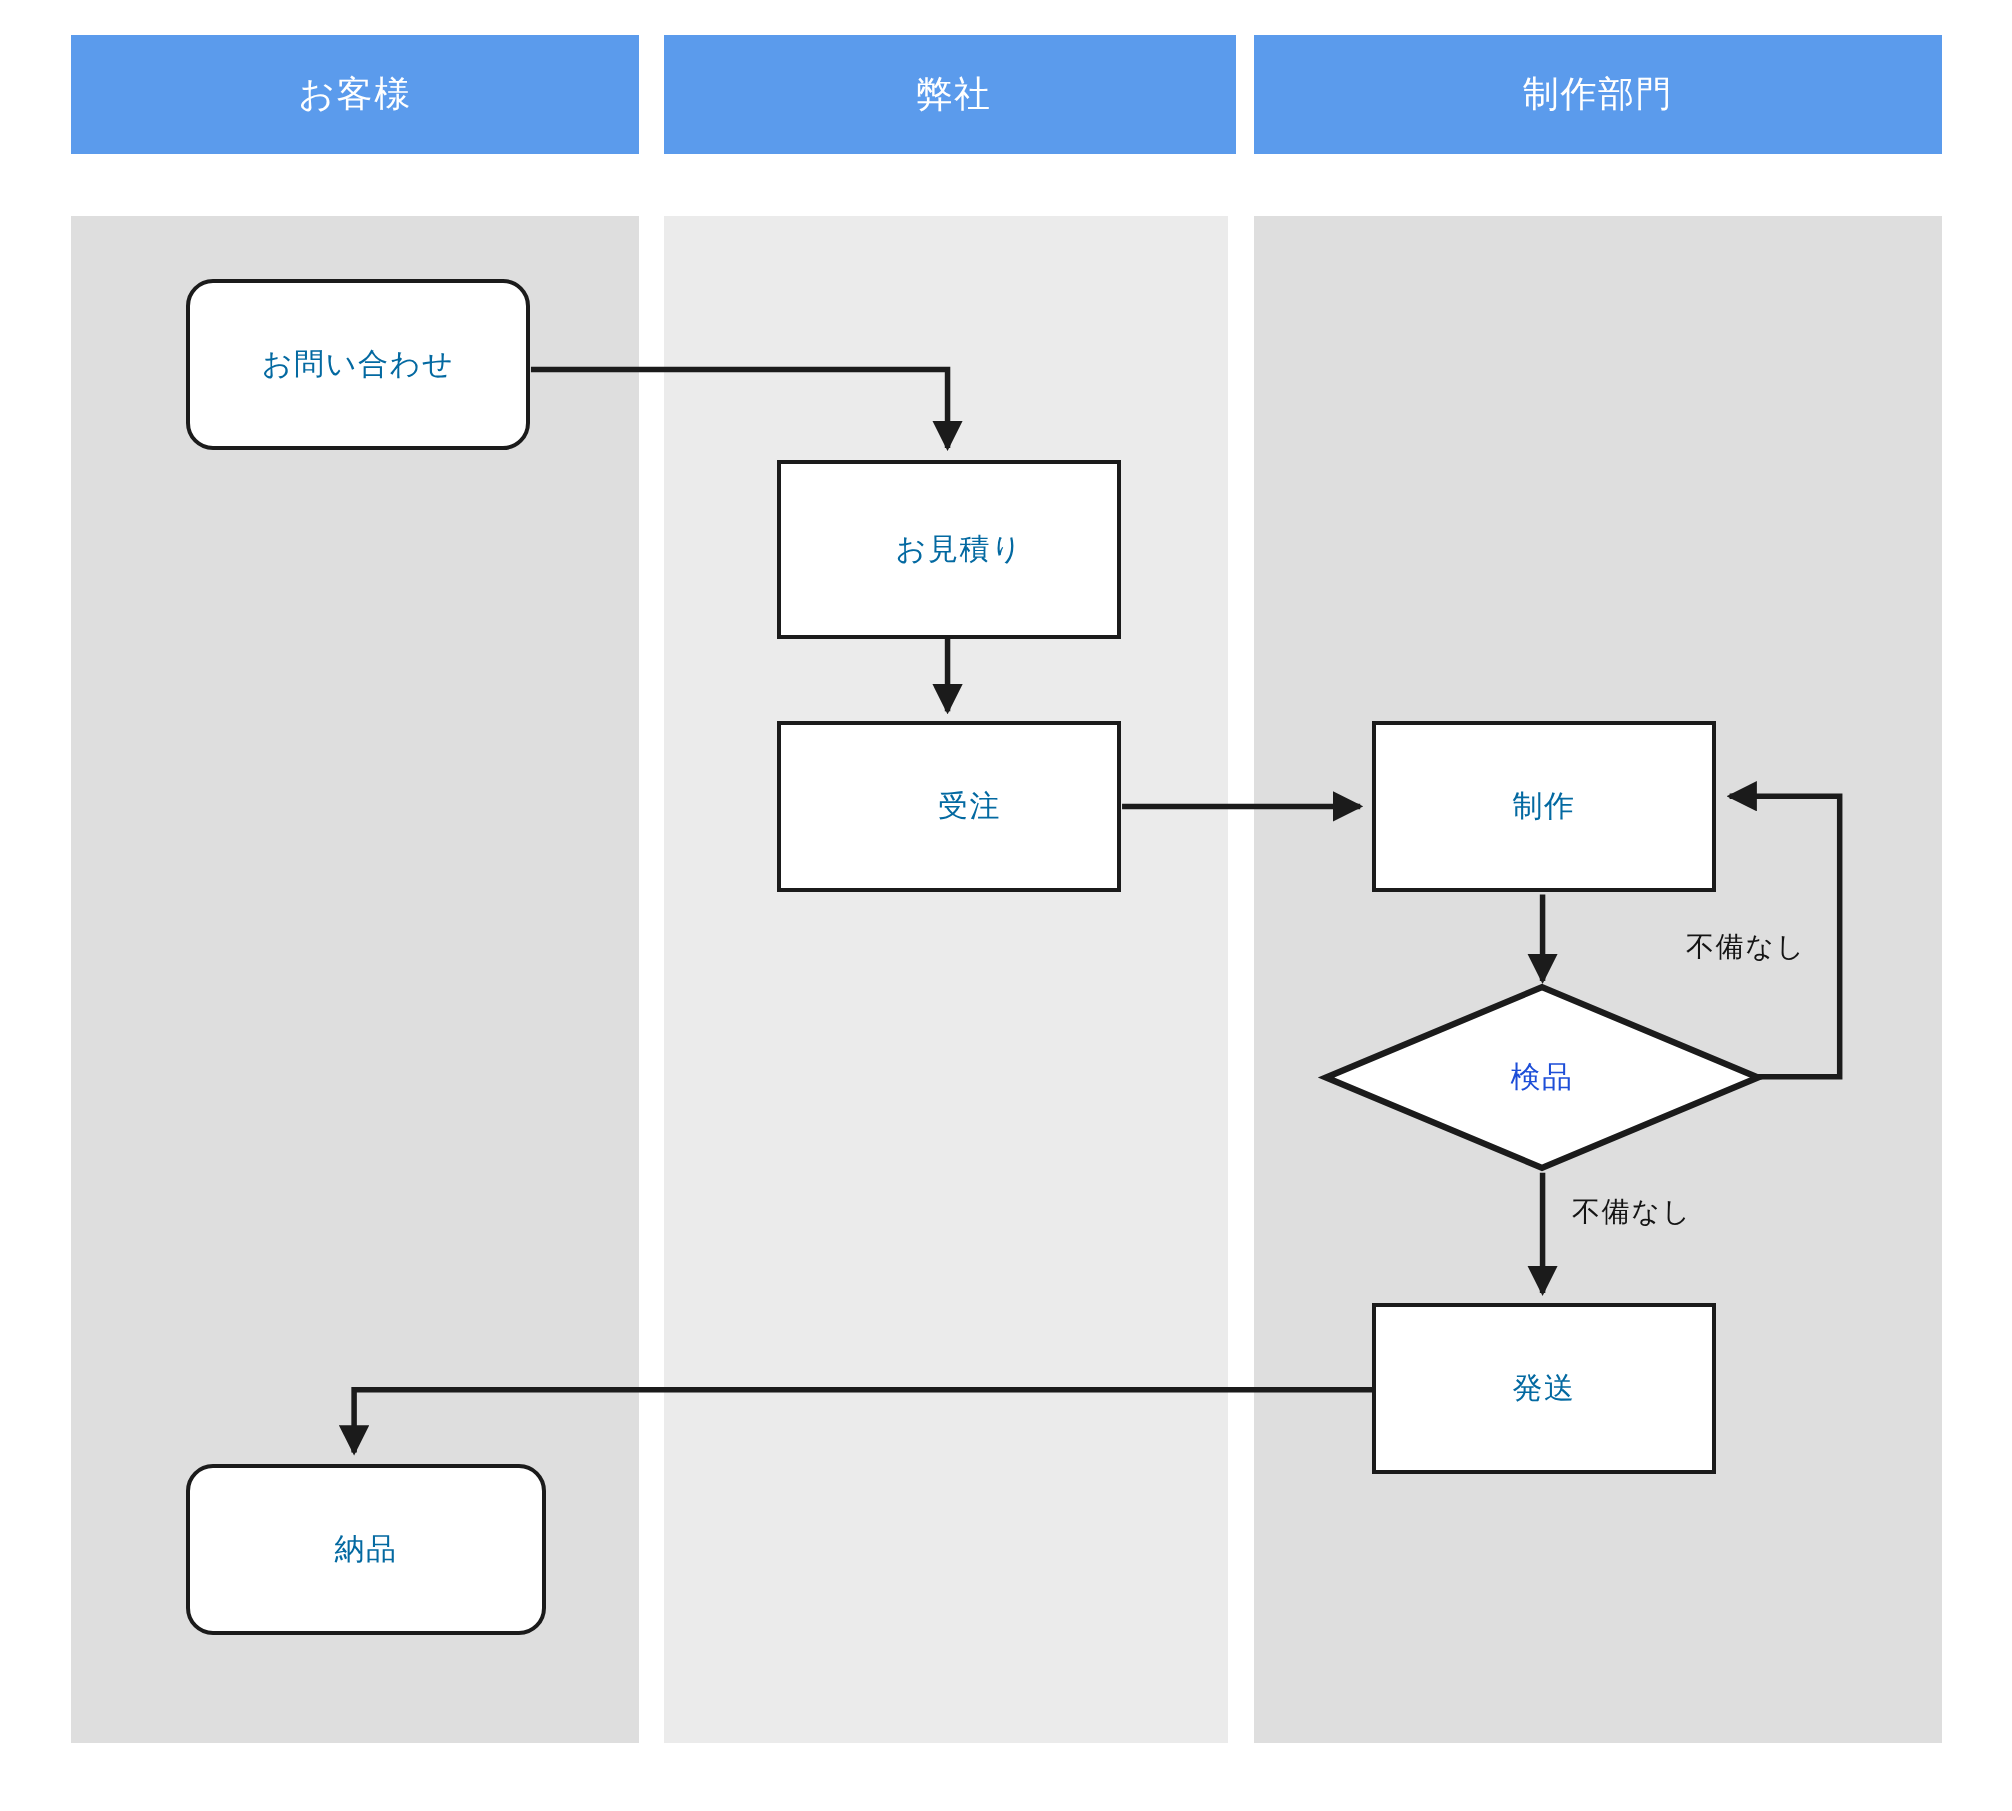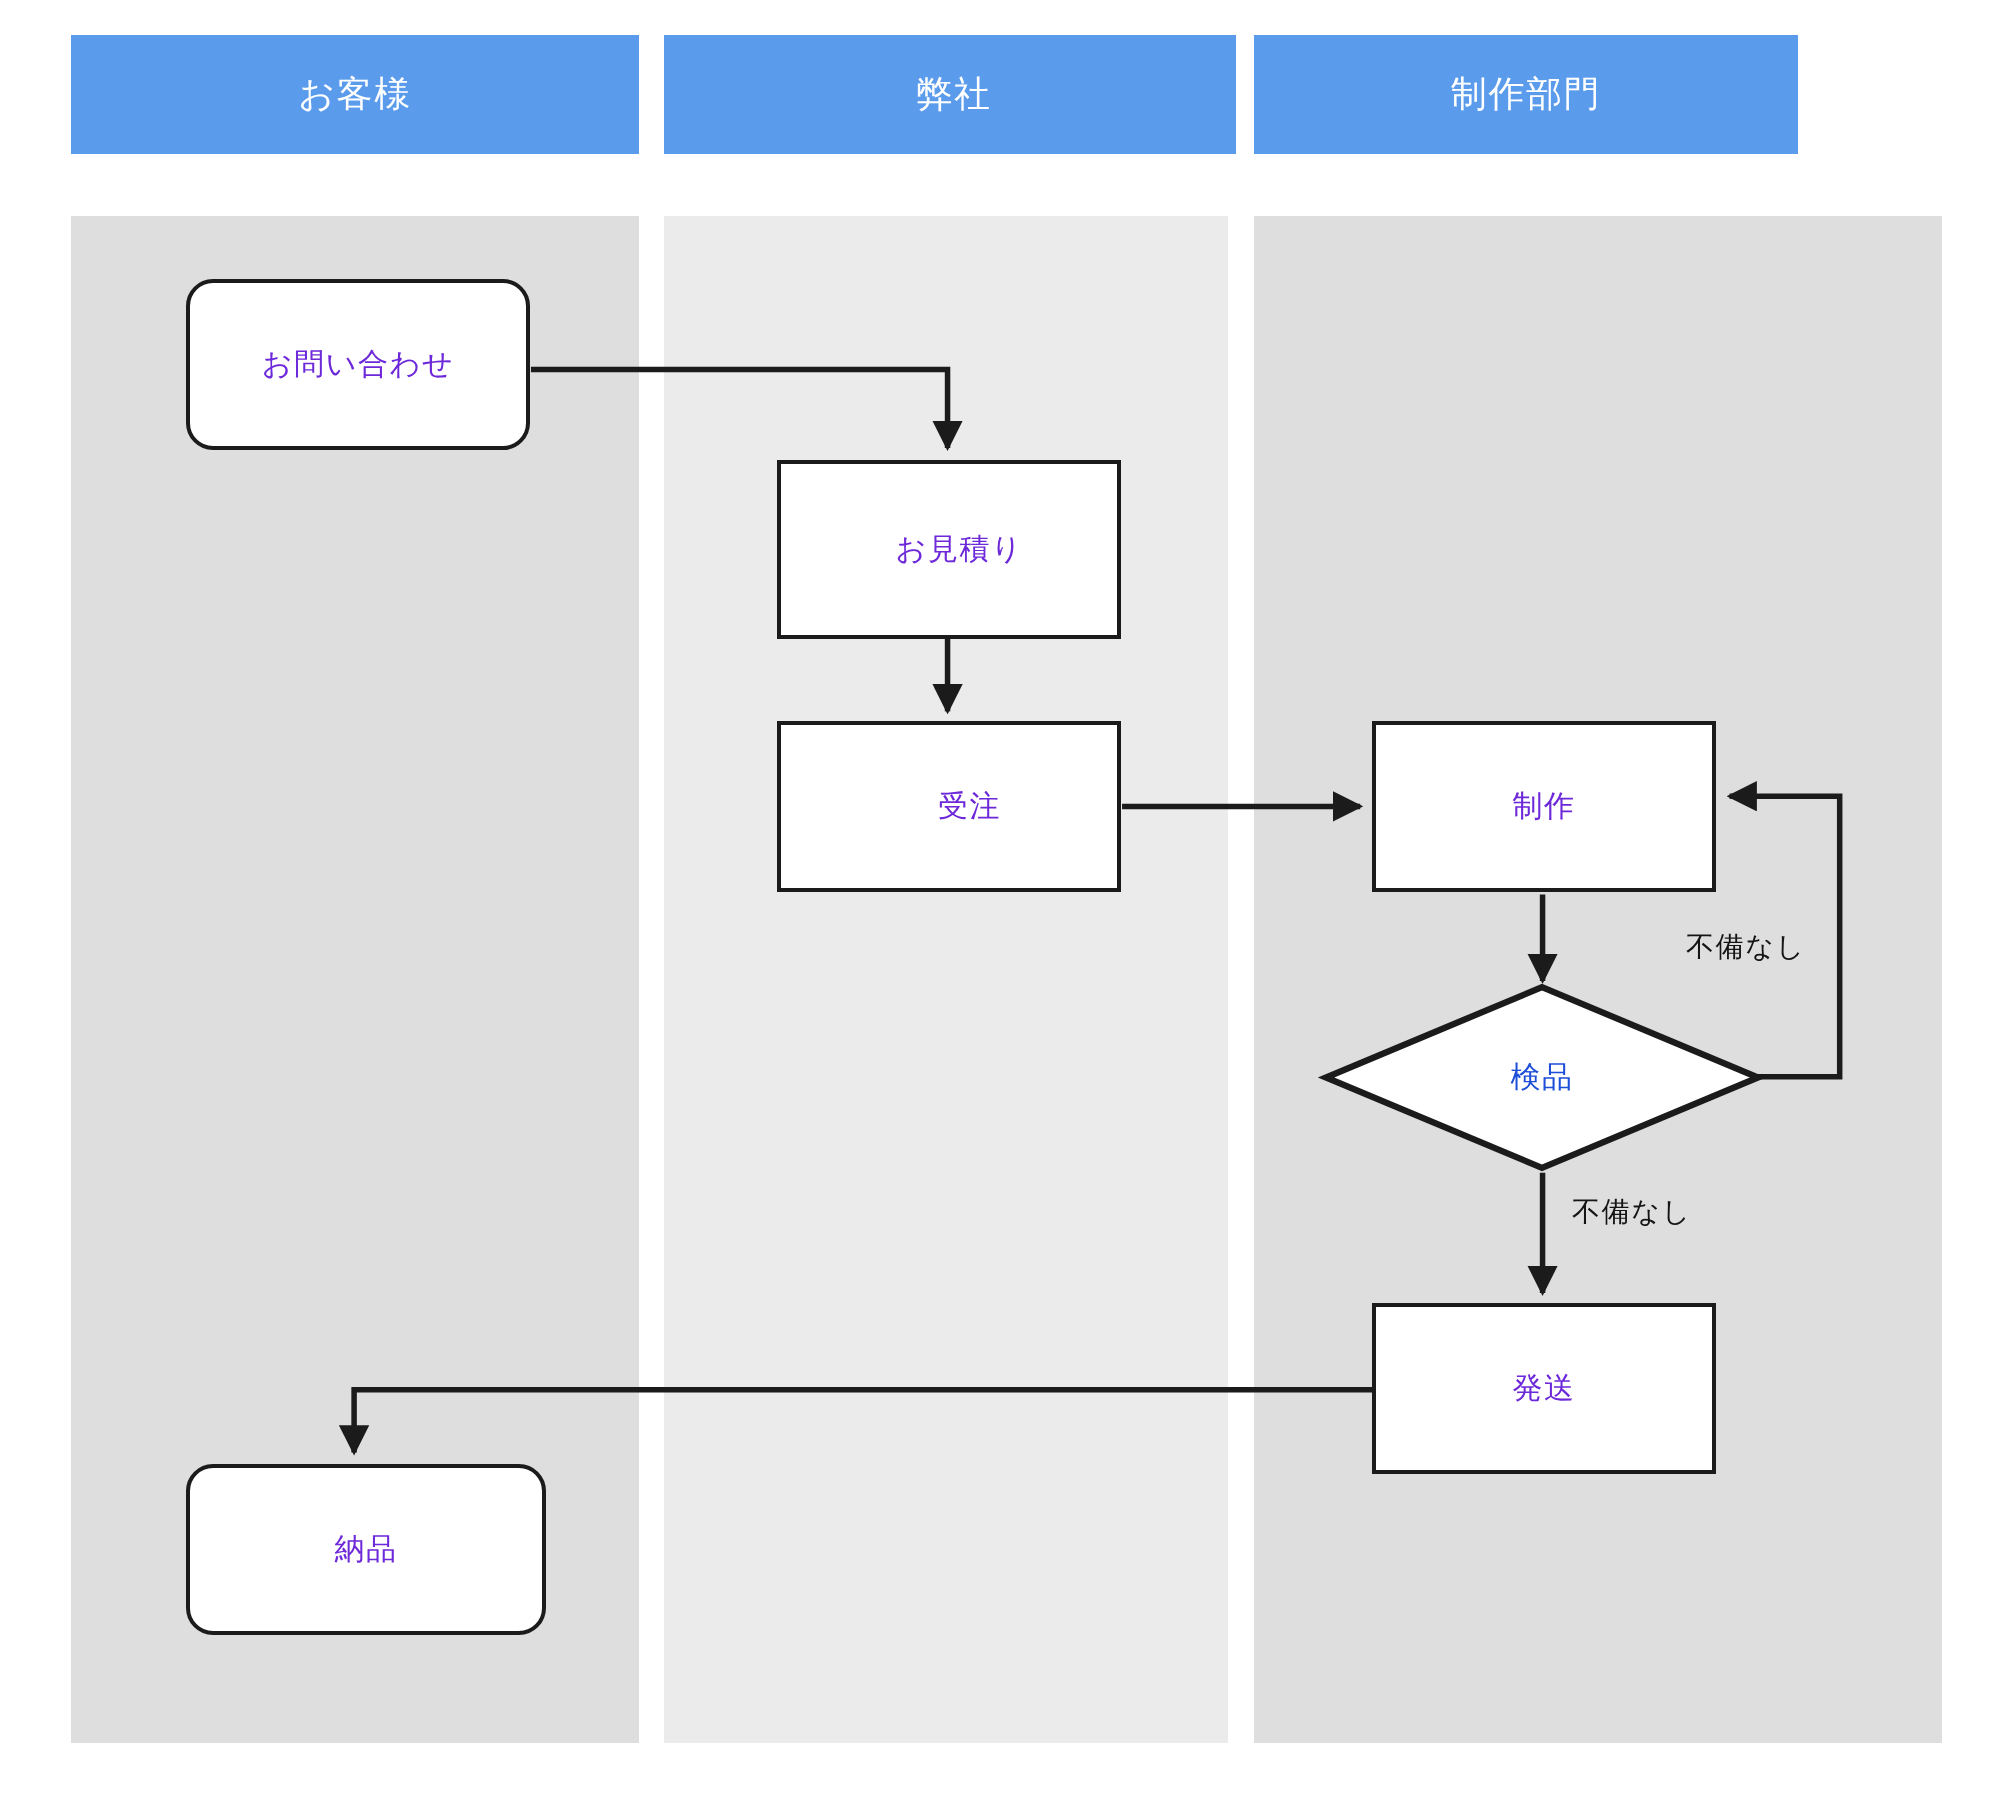--- a/index.html
+++ b/index.html
@@ -32,21 +32,21 @@
     position: absolute;
   }
   .node {
     position: absolute;
     background: #ffffff;
     border: 4.7px solid #1b1b1b;
     display: flex;
     align-items: center;
     justify-content: center;
     font-size: 30px;
-    color: #6d28d9;
+    color: #0369a1;
     letter-spacing: 1.6px;
     box-sizing: border-box;
   }
   .node.rounded {
     border-radius: 27px;
   }
   .diamond-wrap {
     position: absolute;
   }
   .diamond-wrap svg {
@@ -86,21 +86,21 @@
 <div id="stage">
 
   <div class="lane-header" style="left:71px; top:35px; width:568px; height:119px;">
     <span>お客様</span>
   </div>
 
   <div class="lane-header" style="left:664px; top:35px; width:564px; height:119px;padding-left:8px;">
     <span>弊社</span>
   </div>
 
-  <div class="lane-header" style="left:1254px; top:35px; width:544px; height:119px;">
+  <div class="lane-header" style="left:1254px; top:35px; width:688px; height:119px;">
     <span>制作部門</span>
   </div>
 
   <div class="lane-body" style="left:71px; top:216px; width:568px; height:1527px; background:#dedede;"></div>
 
   <div class="lane-body" style="left:664px; top:216px; width:564px; height:1527px; background:#ebebeb;"></div>
 
   <div class="lane-body" style="left:1254px; top:216px; width:688px; height:1527px; background:#dedede;"></div>
 
   <svg id="edges" viewBox="0 0 2560 2304" xmlns="http://www.w3.org/2000/svg">

